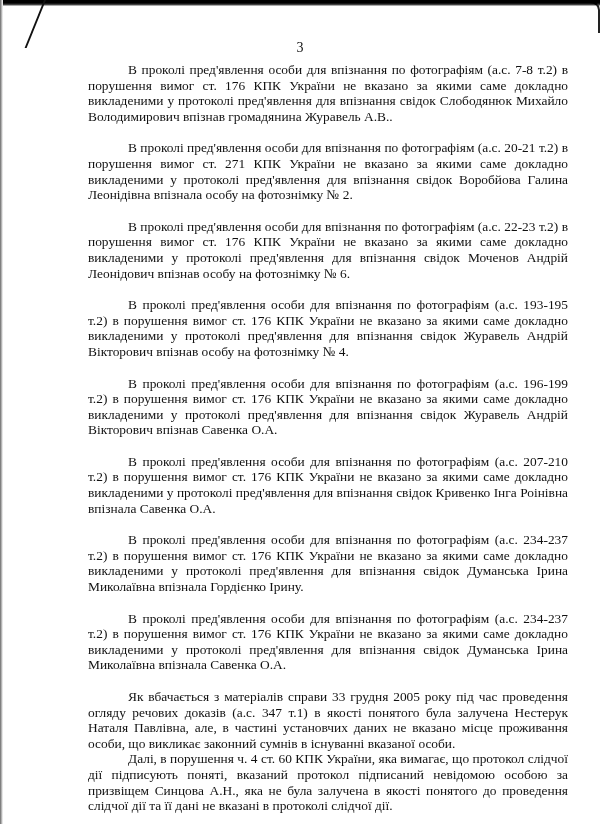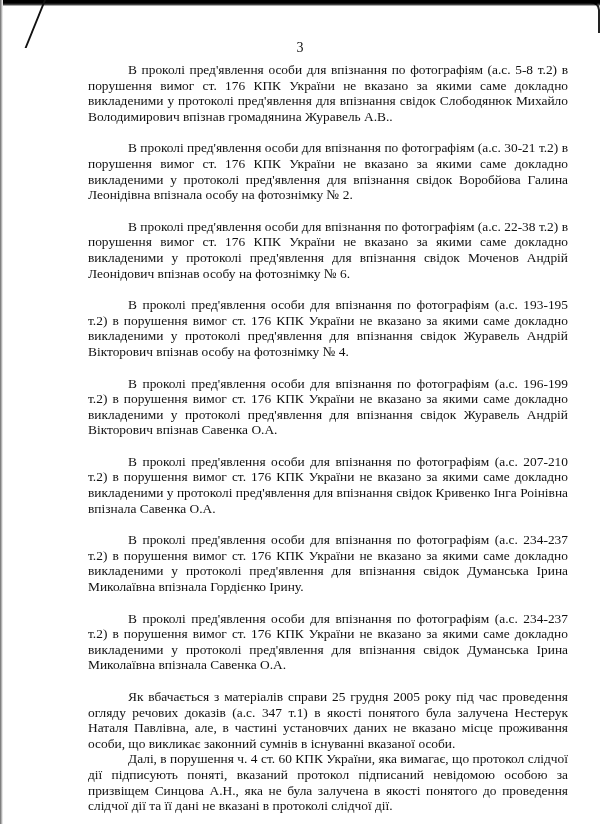--- a/index.html
+++ b/index.html
@@ -47,25 +47,25 @@
 
 <div class="page">
   <div class="scan-top"></div>
   <div class="scan-top-right"></div>
   <div class="scan-left"></div>
   <div class="scan-slash"></div>
 
   <div class="page-number">3</div>
 
   <div class="content">
-    <p class="para">В проколі пред'явлення особи для впізнання по фотографіям (а.с. 5-8 т.2) в порушення вимог ст.  176 КПК України не вказано за якими саме докладно викладеними у протоколі пред'явлення для впізнання свідок Слободянюк Михайло Володимирович впізнав громадянина Журавель А.В..</p>
-    <p class="para">В проколі пред'явлення особи для впізнання по фотографіям (а.с. 30-21 т.2) в порушення вимог ст.  176 КПК України не вказано за якими саме докладно викладеними у протоколі пред'явлення для впізнання свідок Воробйова Галина Леонідівна впізнала особу на фотознімку № 2.</p>
-    <p class="para">В проколі пред'явлення особи для впізнання по фотографіям (а.с. 22-38 т.2) в порушення вимог ст.  176 КПК України не вказано за якими саме докладно викладеними у протоколі пред'явлення для впізнання свідок Моченов Андрій Леонідович впізнав особу на фотознімку № 6.</p>
+    <p class="para">В проколі пред'явлення особи для впізнання по фотографіям (а.с. 7-8 т.2) в порушення вимог ст.  176 КПК України не вказано за якими саме докладно викладеними у протоколі пред'явлення для впізнання свідок Слободянюк Михайло Володимирович впізнав громадянина Журавель А.В..</p>
+    <p class="para">В проколі пред'явлення особи для впізнання по фотографіям (а.с. 20-21 т.2) в порушення вимог ст.  271 КПК України не вказано за якими саме докладно викладеними у протоколі пред'явлення для впізнання свідок Воробйова Галина Леонідівна впізнала особу на фотознімку № 2.</p>
+    <p class="para">В проколі пред'явлення особи для впізнання по фотографіям (а.с. 22-23 т.2) в порушення вимог ст.  176 КПК України не вказано за якими саме докладно викладеними у протоколі пред'явлення для впізнання свідок Моченов Андрій Леонідович впізнав особу на фотознімку № 6.</p>
     <p class="para">В проколі пред'явлення особи для впізнання по фотографіям (а.с. 193-195 т.2) в порушення вимог ст.  176 КПК України не вказано за якими саме докладно викладеними у протоколі пред'явлення для впізнання свідок Журавель Андрій Вікторович впізнав особу на фотознімку № 4.</p>
     <p class="para">В проколі пред'явлення особи для впізнання по фотографіям (а.с. 196-199 т.2) в порушення вимог ст.  176 КПК України не вказано за якими саме докладно викладеними у протоколі пред'явлення для впізнання свідок Журавель Андрій Вікторович впізнав Савенка О.А.</p>
     <p class="para">В проколі пред'явлення особи для впізнання по фотографіям (а.с. 207-210 т.2) в порушення вимог ст.  176 КПК України не вказано за якими саме докладно викладеними у протоколі пред'явлення для впізнання свідок Кривенко Інга Роінівна впізнала Савенка О.А.</p>
     <p class="para">В проколі пред'явлення особи для впізнання  по фотографіям (а.с. 234-237 т.2) в порушення вимог ст.  176 КПК України не вказано за якими саме докладно викладеними у протоколі пред'явлення для впізнання свідок Думанська Ірина Миколаївна впізнала Гордієнко Ірину.</p>
     <p class="para">В проколі пред'явлення особи для впізнання по фотографіям (а.с. 234-237 т.2) в порушення вимог ст.  176 КПК України не вказано за якими саме докладно викладеними у протоколі пред'явлення для впізнання свідок Думанська Ірина Миколаївна впізнала Савенка О.А.</p>
-    <p class="para tight">Як вбачається з матеріалів справи 25 грудня 2005 року під час проведення огляду речових доказів (а.с. 347 т.1) в якості понятого була залучена  Нестерук  Наталя Павлівна, але, в частині установчих даних не вказано місце проживання особи,  що викликає законний сумнів в існуванні вказаної особи.</p>
+    <p class="para tight">Як вбачається з матеріалів справи 33 грудня 2005 року під час проведення огляду речових доказів (а.с. 347 т.1) в якості понятого була залучена  Нестерук  Наталя Павлівна, але, в частині установчих даних не вказано місце проживання особи,  що викликає законний сумнів в існуванні вказаної особи.</p>
     <p class="para">Далі, в порушення ч. 4 ст. 60 КПК України, яка вимагає, що  протокол слідчої дії підписують поняті, вказаний протокол підписаний невідомою особою за призвіщем Синцова А.Н., яка не була залучена в якості понятого до проведення слідчої дії та її дані не вказані в протоколі слідчої дії.</p>
 
   </div>
 </div>
 
 </body></html>

